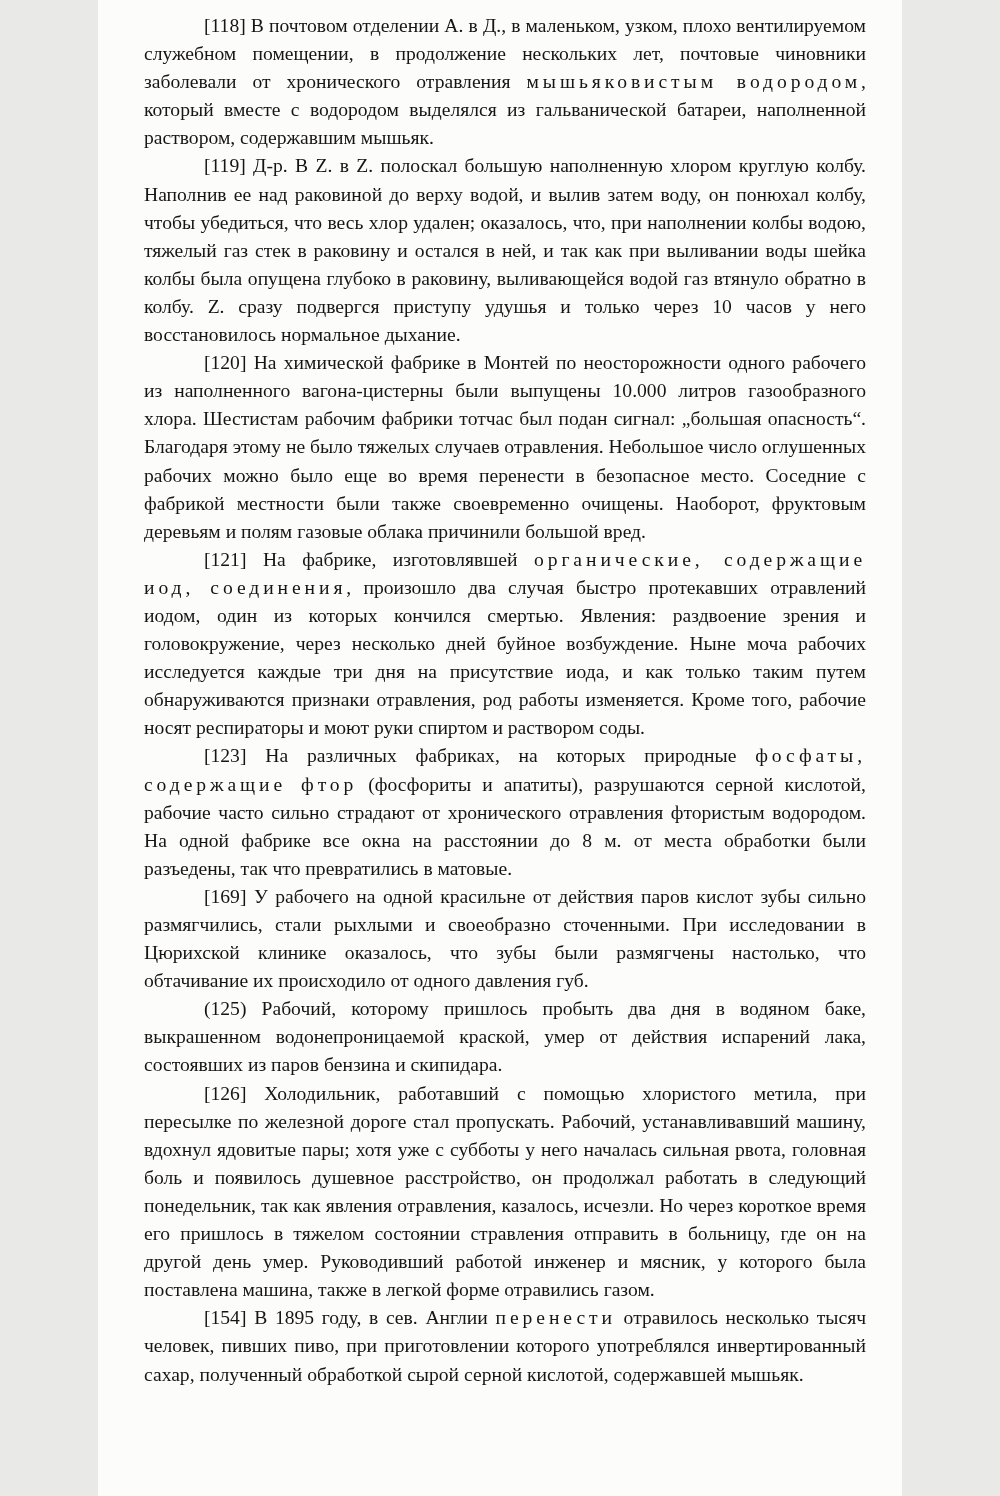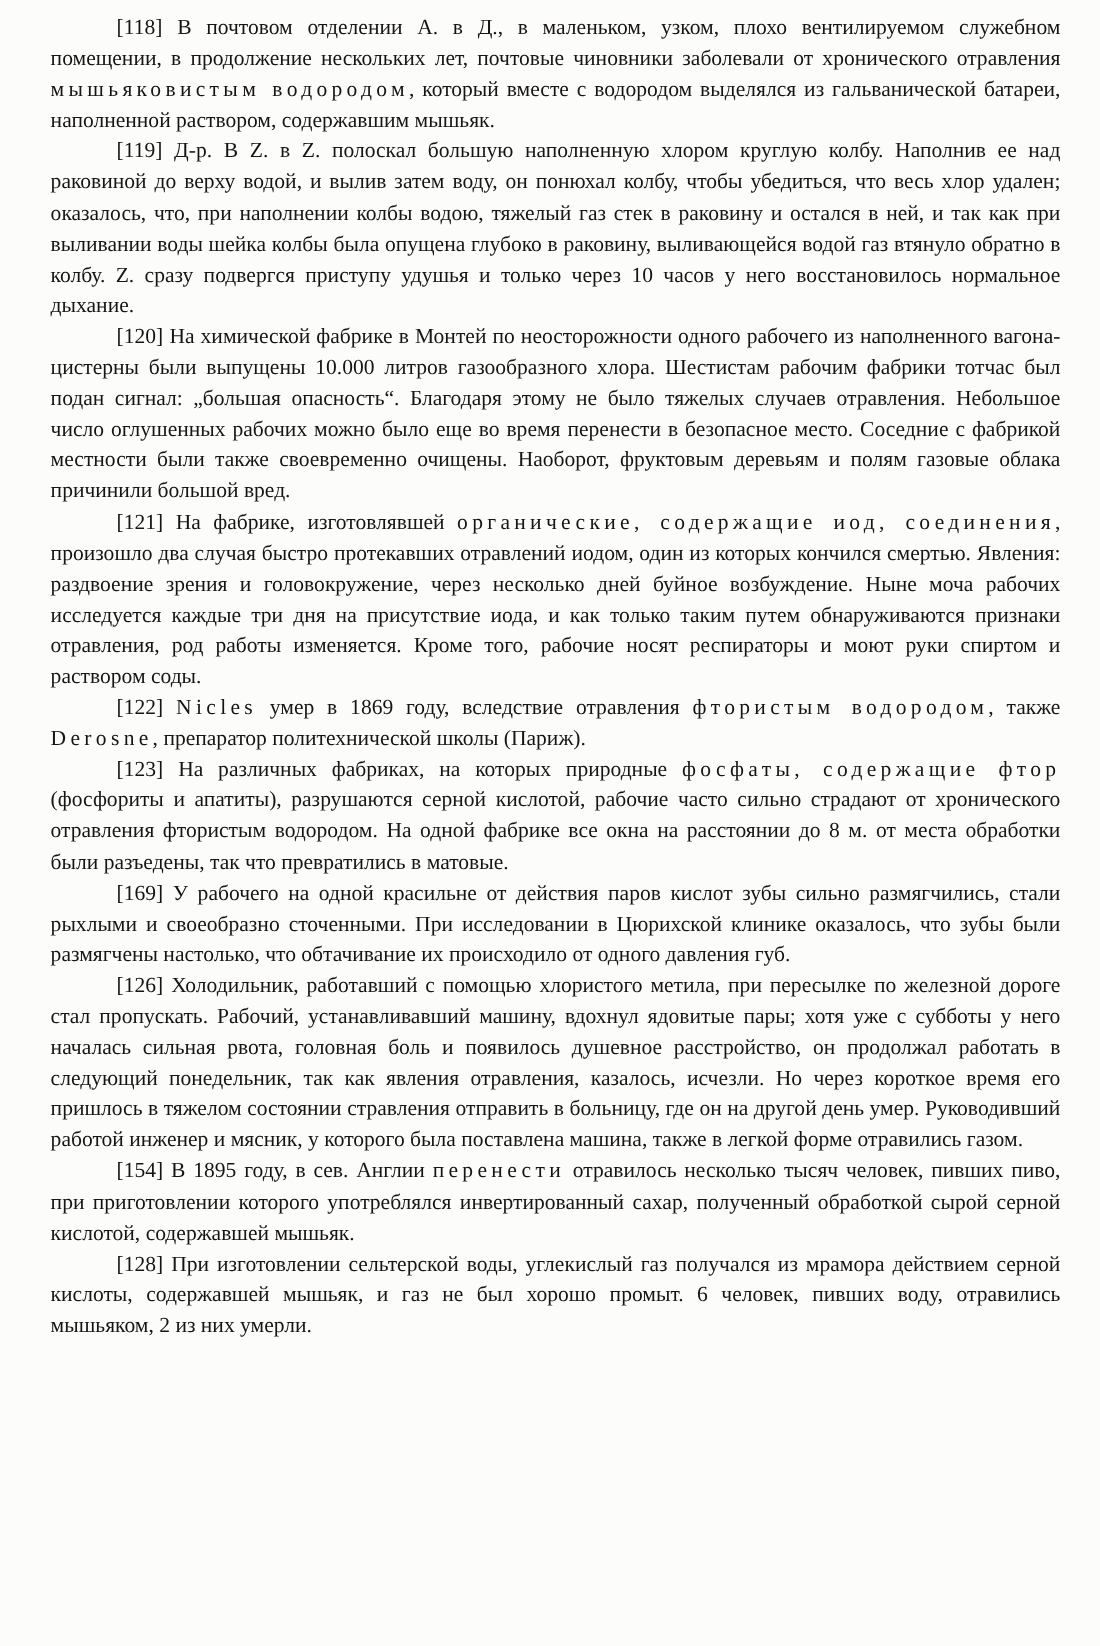--- a/index.html
+++ b/index.html
@@ -2,21 +2,21 @@
 <html lang="ru"><head>
 <meta charset="utf-8">
 <style>
   html, body {
     margin: 0;
     padding: 0;
     background: #e9e9e7;
   }
   .page {
     position: relative;
-    width: 1000px;
+    width: 804px;
     height: 1496px;
     margin: 0 auto;
     box-sizing: border-box;
     background: #fcfcfa;
     color: #171513;
     padding: 12px 36px 8px 46px;
     font-family: "Liberation Serif", "DejaVu Serif", serif;
     font-size: 19.6px;
     line-height: 28.1px;
     text-align: justify;
@@ -35,20 +35,19 @@
 </style>
 </head>
 <body>
 
 <div class="page">
   <div>
       <p class="para"><span class="pnum">[118]</span> <span>В почтовом отделении А. в Д., в маленьком, узком, плохо вентилируемом служебном помещении, в продолжение нескольких лет, почтовые чиновники заболевали от хронического отравления </span><span class="spaced">мышьяковистым водородом</span><span>, который вместе с водородом выделялся из гальванической батареи, наполненной раствором, содержавшим мышьяк.</span></p>
       <p class="para"><span class="pnum">[119]</span> <span>Д-р. В Z. в Z. полоскал большую наполненную хлором круглую колбу. Наполнив ее над раковиной до верху водой, и вылив затем воду, он понюхал колбу, чтобы убедиться, что весь хлор удален; оказалось, что, при наполнении колбы водою, тяжелый газ стек в раковину и остался в ней, и так как при выливании воды шейка колбы была опущена глубоко в раковину, выливающейся водой газ втянуло обратно в колбу. Z. сразу подвергся приступу удушья и только через 10 часов у него восстановилось нормальное дыхание.</span></p>
       <p class="para"><span class="pnum">[120]</span> <span>На химической фабрике в Монтей по неосторожности одного рабочего из наполненного вагона-цистерны были выпущены 10.000 литров газообразного хлора. Шестистам рабочим фабрики тотчас был подан сигнал: „большая опасность“. Благодаря этому не было тяжелых случаев отравления. Небольшое число оглушенных рабочих можно было еще во время перенести в безопасное место. Соседние с фабрикой местности были также своевременно очищены. Наоборот, фруктовым деревьям и полям газовые облака причинили большой вред.</span></p>
       <p class="para"><span class="pnum">[121]</span> <span>На фабрике, изготовлявшей </span><span class="spaced">органические, содержащие иод, соединения</span><span>, произошло два случая быстро протекавших отравлений иодом, один из которых кончился смертью. Явления: раздвоение зрения и головокружение, через несколько дней буйное возбуждение. Ныне моча рабочих исследуется каждые три дня на присутствие иода, и как только таким путем обнаруживаются признаки отравления, род работы изменяется. Кроме того, рабочие носят респираторы и моют руки спиртом и раствором соды.</span></p>
-      <p class="para"><span class="pnum">[122]</span> <span class="spaced">Nicles</span><span> умер в 1869 году, вследствие отравления </span><span class="spaced">фтористым водородом</span><span>, также </span><span class="spaced">Derosne</span><span>, препаратор политехнической школы (Париж).</span></p>
       <p class="para"><span class="pnum">[123]</span> <span>На различных фабриках, на которых природные </span><span class="spaced">фосфаты, содержащие фтор</span><span> (фосфориты и апатиты), разрушаются серной кислотой, рабочие часто сильно страдают от хронического отравления фтористым водородом. На одной фабрике все окна на расстоянии до 8 м. от места обработки были разъедены, так что превратились в матовые.</span></p>
       <p class="para"><span class="pnum">[169]</span> <span>У рабочего на одной красильне от действия паров кислот зубы сильно размягчились, стали рыхлыми и своеобразно сточенными. При исследовании в Цюрихской клинике оказалось, что зубы были размягчены настолько, что обтачивание их происходило от одного давления губ.</span></p>
+      <p class="para"><span class="pnum">(125)</span> <span>Рабочий, которому пришлось пробыть два дня в водяном баке, выкрашенном водонепроницаемой краской, умер от действия испарений лака, состоявших из паров бензина и скипидара.</span></p>
       <p class="para"><span class="pnum">[126]</span> <span>Холодильник, работавший с помощью хлористого метила, при пересылке по железной дороге стал пропускать. Рабочий, устанавливавший машину, вдохнул ядовитые пары; хотя уже с субботы у него началась сильная рвота, головная боль и появилось душевное расстройство, он продолжал работать в следующий понедельник, так как явления отравления, казалось, исчезли. Но через короткое время его пришлось в тяжелом состоянии стравления отправить в больницу, где он на другой день умер. Руководивший работой инженер и мясник, у которого была поставлена машина, также в легкой форме отравились газом.</span></p>
       <p class="para"><span class="pnum">[154]</span> <span>В 1895 году, в сев. Англии </span><span class="spaced">перенести</span><span> отравилось несколько тысяч человек, пивших пиво, при приготовлении которого употреблялся инвертированный сахар, полученный обработкой сырой серной кислотой, содержавшей мышьяк.</span></p>
-      <p class="para"><span class="pnum">[128]</span> <span>При изготовлении сельтерской воды, углекислый газ получался из мрамора действием серной кислоты, содержавшей мышьяк, и газ не был хорошо промыт. 6 человек, пивших воду, отравились мышьяком, 2 из них умерли.</span></p>
     </div>
 </div>
 
 </body></html>

